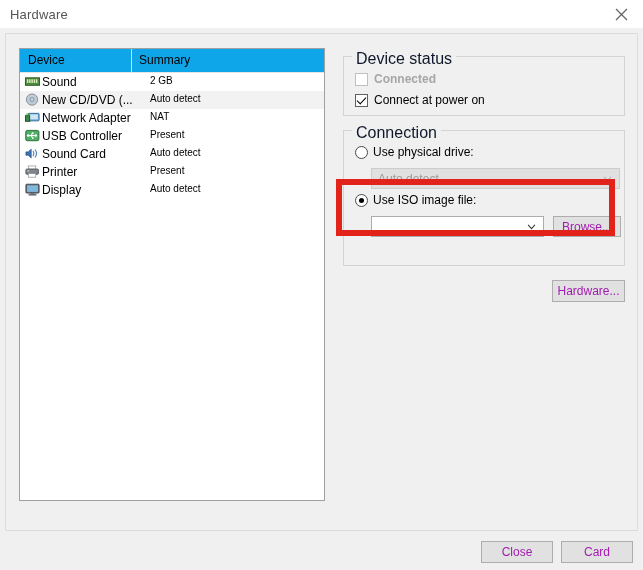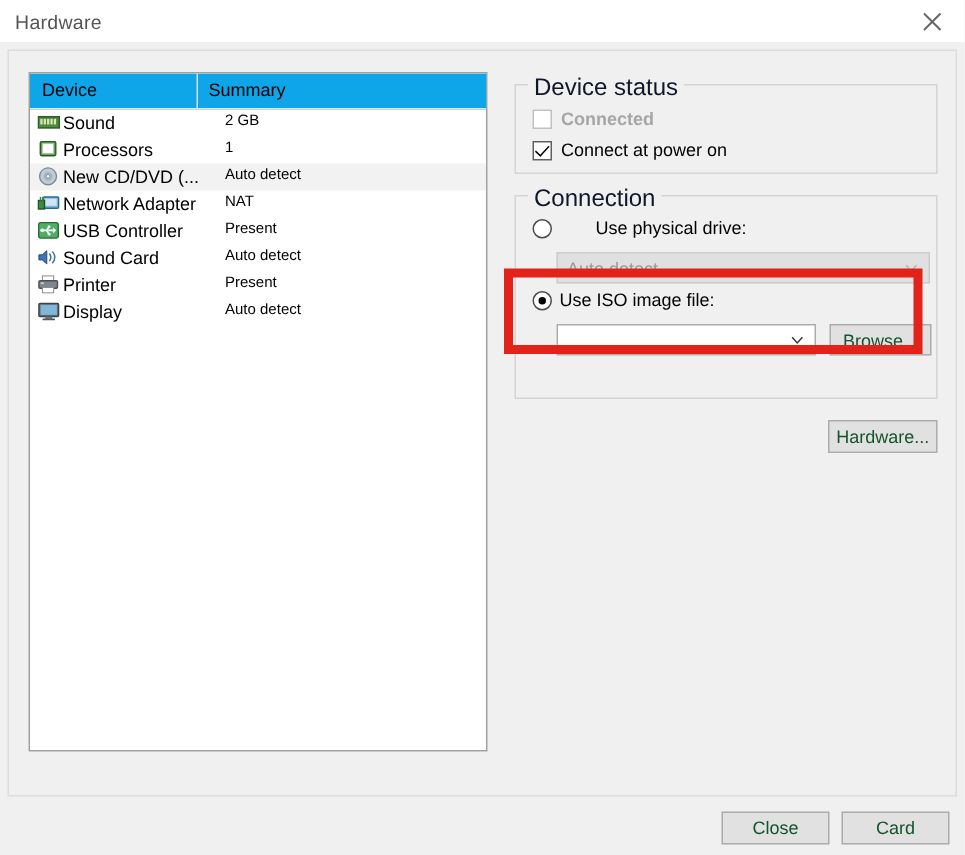--- a/index.html
+++ b/index.html
@@ -117,21 +117,21 @@
     font-size: 10px;
     white-space: nowrap;
   }
 
   
   .btn {
     background: #e1e1e1;
     border: 1px solid #adadad;
     font-family: "Liberation Sans", sans-serif;
     font-size: 12px;
-    color: #14532d;
+    color: #a21caf;
     display: flex;
     align-items: center;
     justify-content: center;
     box-sizing: border-box;
     cursor: pointer;
     padding: 0;
   }
   #add-button {
     position: absolute;
     left: 162px; top: 503px;
@@ -215,21 +215,21 @@
     flex: none;
   }
   .rbox.selected::after {
     content: "";
     position: absolute;
     left: 3px; top: 3px;
     width: 5px; height: 5px;
     border-radius: 50%;
     background: #000000;
   }
-  #rb-physical { left: 11px; top: 14px; gap: 24px; }
+  #rb-physical { left: 11px; top: 14px; }
   #rb-iso      { left: 11px; top: 62px; }
 
   
   .combo {
     position: absolute;
     box-sizing: border-box;
     border: 1px solid #acacac;
     background: #ffffff;
     height: 21px;
   }
@@ -323,28 +323,20 @@
                 <rect x="0.5" y="3" width="15" height="8" fill="#4b8b3b" stroke="#2e5a22"></rect>
                 <rect x="2" y="4.5" width="1.6" height="4" fill="#d9e8b8"></rect>
                 <rect x="4.4" y="4.5" width="1.6" height="4" fill="#d9e8b8"></rect>
                 <rect x="6.8" y="4.5" width="1.6" height="4" fill="#d9e8b8"></rect>
                 <rect x="9.2" y="4.5" width="1.6" height="4" fill="#d9e8b8"></rect>
                 <rect x="11.6" y="4.5" width="1.6" height="4" fill="#d9e8b8"></rect>
               </svg></span>
             <span class="device-label">Sound</span>
             <span class="device-summary">2 GB</span>
           </div>
-          <div class="device-row">
-            <span class="device-icon"><svg viewBox="0 0 16 14">
-                <rect x="2" y="1.5" width="11" height="10" rx="1" fill="#5ba84a" stroke="#2e5a22"></rect>
-                <rect x="3.6" y="3" width="7.8" height="7" fill="#ffffff" stroke="#bdbdbd" stroke-width="0.6"></rect>
-              </svg></span>
-            <span class="device-label">Processors</span>
-            <span class="device-summary">1</span>
-          </div>
           <div class="device-row selected">
             <span class="device-icon"><svg viewBox="0 0 16 14">
                 <circle cx="7.5" cy="7" r="6" fill="#c3cbd4" stroke="#7f8a96"></circle>
                 <circle cx="7.5" cy="7" r="3.1" fill="#9fb4c9"></circle>
                 <circle cx="7.5" cy="7" r="1.2" fill="#ffffff" stroke="#7f8a96" stroke-width="0.5"></circle>
               </svg></span>
             <span class="device-label">New CD/DVD (...</span>
             <span class="device-summary">Auto detect</span>
           </div>
           <div class="device-row">

